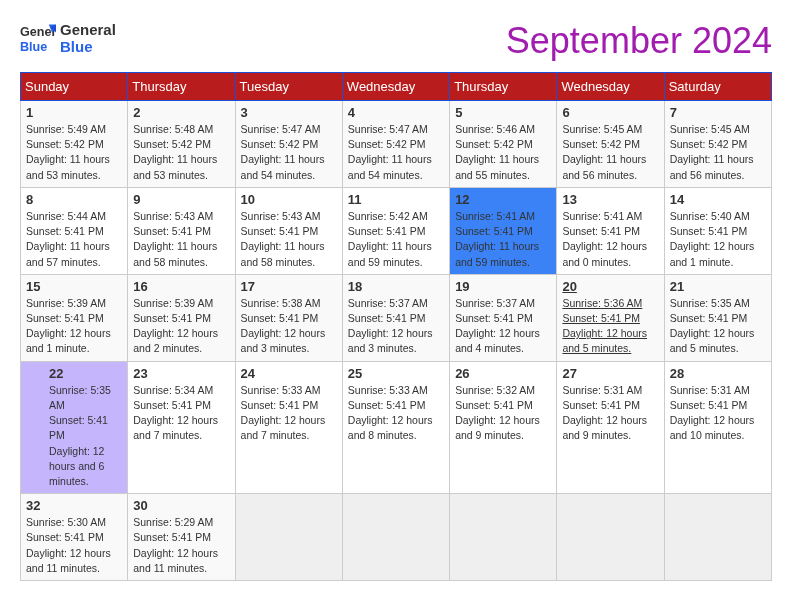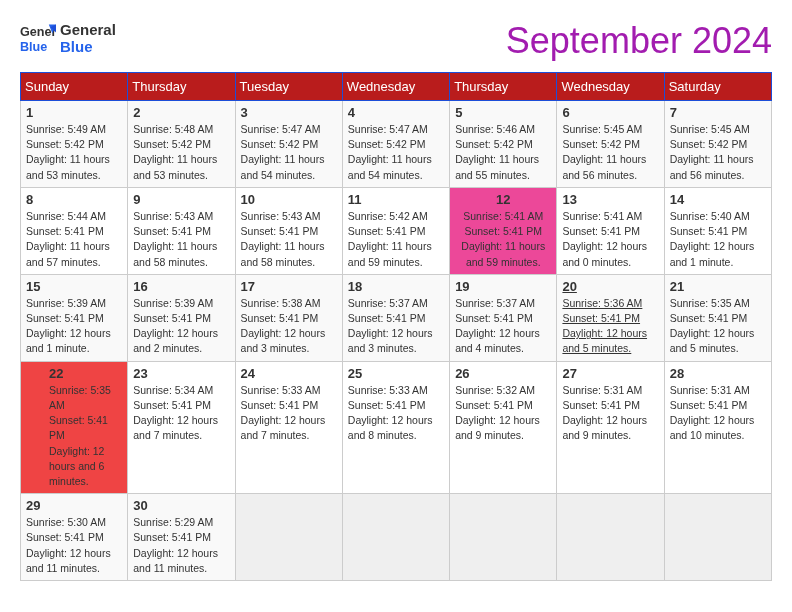--- a/index.html
+++ b/index.html
@@ -158,21 +158,21 @@
           <div class="day-info">Sunrise: 5:43 AM<br>Sunset: 5:41 PM<br>Daylight: 11 hours and 58 minutes.</div>
         </td>
         <td style="background: rgb(255, 255, 255);">
           <span class="day-num">10</span>
           <div class="day-info">Sunrise: 5:43 AM<br>Sunset: 5:41 PM<br>Daylight: 11 hours and 58 minutes.</div>
         </td>
         <td style="background: rgb(255, 255, 255);">
           <span class="day-num">11</span>
           <div class="day-info">Sunrise: 5:42 AM<br>Sunset: 5:41 PM<br>Daylight: 11 hours and 59 minutes.</div>
         </td>
-        <td style="background: #ec4899; text-align: center;">
+        <td style="background: #3b82f6;">
           <span class="day-num">12</span>
           <div class="day-info">Sunrise: 5:41 AM<br>Sunset: 5:41 PM<br>Daylight: 11 hours and 59 minutes.</div>
         </td>
         <td style="background: rgb(255, 255, 255);">
           <span class="day-num">13</span>
           <div class="day-info">Sunrise: 5:41 AM<br>Sunset: 5:41 PM<br>Daylight: 12 hours and 0 minutes.</div>
         </td>
         <td style="background: rgb(255, 255, 255);">
           <span class="day-num">14</span>
           <div class="day-info">Sunrise: 5:40 AM<br>Sunset: 5:41 PM<br>Daylight: 12 hours and 1 minute.</div>
@@ -202,21 +202,21 @@
         <td style="background: rgb(249, 249, 249); text-decoration: underline;">
           <span class="day-num">20</span>
           <div class="day-info">Sunrise: 5:36 AM<br>Sunset: 5:41 PM<br>Daylight: 12 hours and 5 minutes.</div>
         </td>
         <td style="background: rgb(249, 249, 249);">
           <span class="day-num">21</span>
           <div class="day-info">Sunrise: 5:35 AM<br>Sunset: 5:41 PM<br>Daylight: 12 hours and 5 minutes.</div>
         </td>
       </tr>
       <tr style="background: rgb(255, 255, 255);">
-        <td style="background: #ef4444; padding-left: 28px;">
+        <td style="background: #c4b5fd; padding-left: 28px;">
           <span class="day-num">22</span>
           <div class="day-info">Sunrise: 5:35 AM<br>Sunset: 5:41 PM<br>Daylight: 12 hours and 6 minutes.</div>
         </td>
         <td style="background: rgb(255, 255, 255);">
           <span class="day-num">23</span>
           <div class="day-info">Sunrise: 5:34 AM<br>Sunset: 5:41 PM<br>Daylight: 12 hours and 7 minutes.</div>
         </td>
         <td style="background: rgb(255, 255, 255);">
           <span class="day-num">24</span>
           <div class="day-info">Sunrise: 5:33 AM<br>Sunset: 5:41 PM<br>Daylight: 12 hours and 7 minutes.</div>
@@ -233,21 +233,21 @@
           <span class="day-num">27</span>
           <div class="day-info">Sunrise: 5:31 AM<br>Sunset: 5:41 PM<br>Daylight: 12 hours and 9 minutes.</div>
         </td>
         <td style="background: rgb(255, 255, 255);">
           <span class="day-num">28</span>
           <div class="day-info">Sunrise: 5:31 AM<br>Sunset: 5:41 PM<br>Daylight: 12 hours and 10 minutes.</div>
         </td>
       </tr>
       <tr style="background: rgb(249, 249, 249);">
         <td style="background: rgb(249, 249, 249);">
-          <span class="day-num">29</span>
+          <span class="day-num">32</span>
           <div class="day-info">Sunrise: 5:30 AM<br>Sunset: 5:41 PM<br>Daylight: 12 hours and 11 minutes.</div>
         </td>
         <td style="background: rgb(249, 249, 249);">
           <span class="day-num">30</span>
           <div class="day-info">Sunrise: 5:29 AM<br>Sunset: 5:41 PM<br>Daylight: 12 hours and 11 minutes.</div>
         </td>
         <td class="empty-cell" style="background: rgb(239, 239, 239);"></td>
         <td class="empty-cell" style="background: rgb(239, 239, 239);"></td>
         <td class="empty-cell" style="background: rgb(239, 239, 239);"></td>
         <td class="empty-cell" style="background: rgb(239, 239, 239);"></td>

